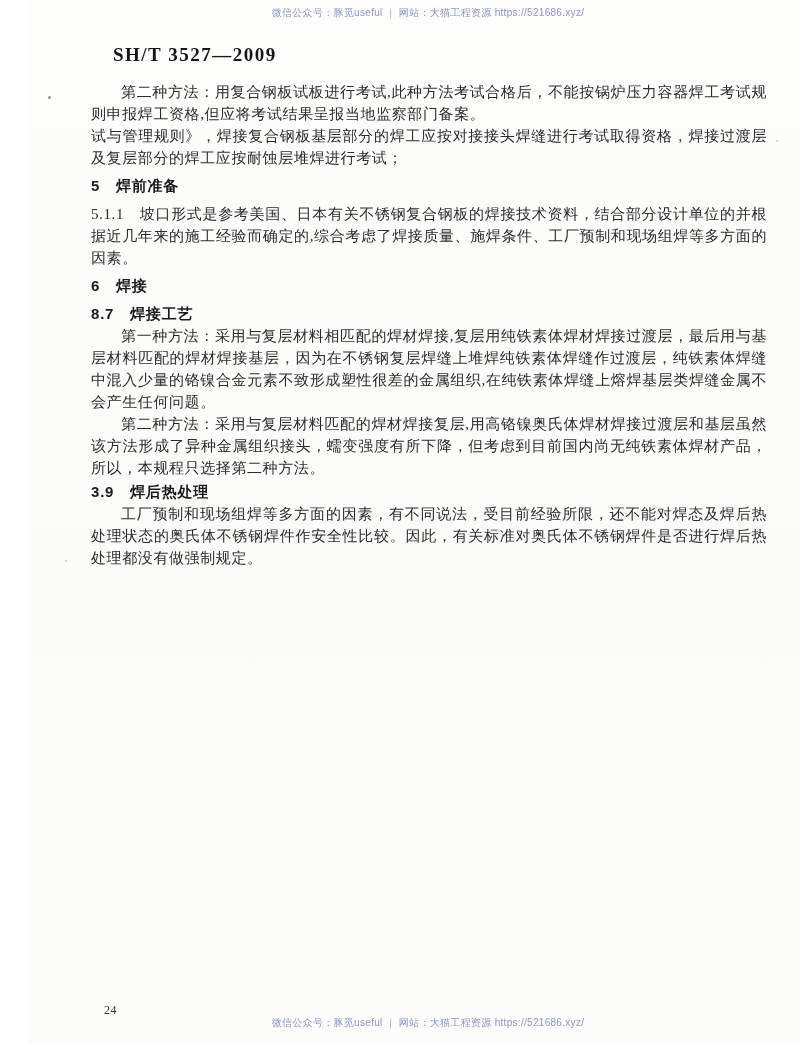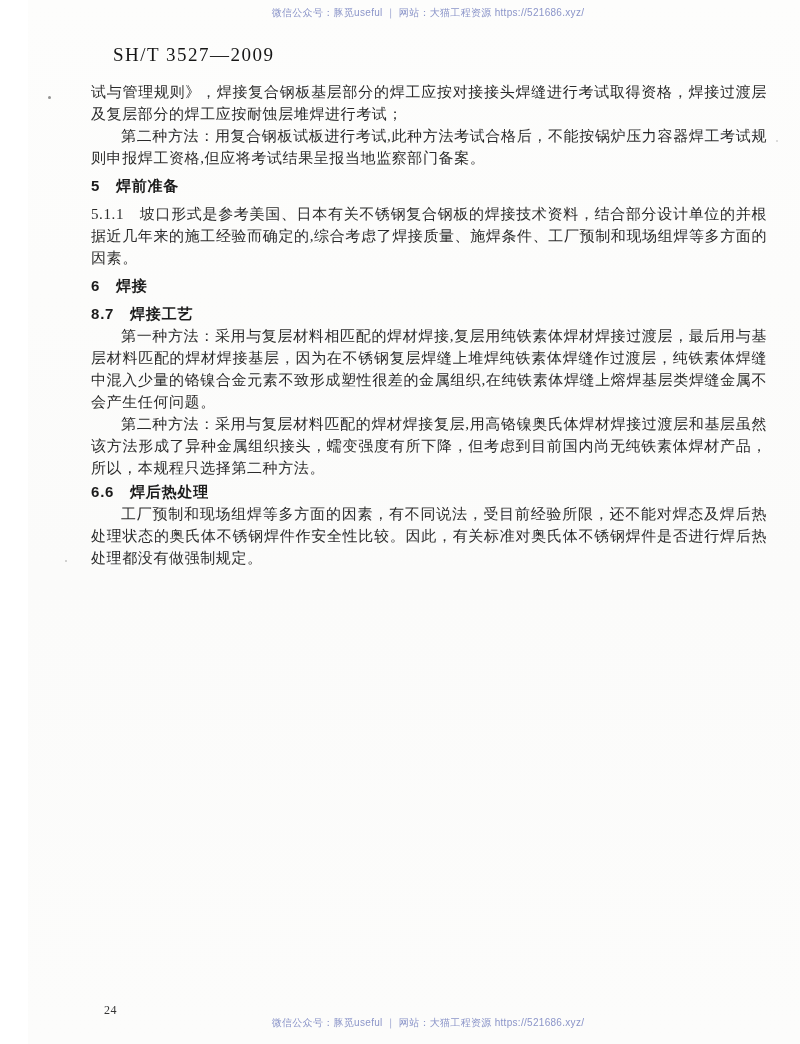--- a/index.html
+++ b/index.html
@@ -28,21 +28,21 @@
     color: #8b95c9;
     filter: blur(0.3px);
   }
   .watermark.top { top: 6px; }
   .watermark.bottom { top: 1016px; }
   .doc-code {
     position: absolute;
     left: 85px;
     top: 44px;
     font-size: 19px;
-    font-weight: normal;
+    font-weight: bold;
     letter-spacing: 1.5px;
     color: #161616;
   }
   .content {
     position: absolute;
     left: 63px;
     top: 81px;
     width: 676px;
     font-size: 15px;
     line-height: 22px;
@@ -87,29 +87,29 @@
 </head>
 <body>
 
 <div class="page">
 
   <div class="watermark top" style="color: rgb(139, 149, 201);">微信公众号：豚觅useful ｜ 网站：大猫工程资源 https://521686.xyz/</div>
 
   <div class="doc-code">SH/T 3527—2009</div>
 
   <div class="content">
+      <p class="blk p-indent">第二种方法：用复合钢板试板进行考试,此种方法考试合格后，不能按锅炉压力容器焊工考试规则申报焊工资格,但应将考试结果呈报当地监察部门备案。</p>
       <p class="blk p-cont">试与管理规则》，焊接复合钢板基层部分的焊工应按对接接头焊缝进行考试取得资格，焊接过渡层及复层部分的焊工应按耐蚀层堆焊进行考试；</p>
-      <p class="blk p-indent">第二种方法：用复合钢板试板进行考试,此种方法考试合格后，不能按锅炉压力容器焊工考试规则申报焊工资格,但应将考试结果呈报当地监察部门备案。</p>
       <div class="blk h1">5　焊前准备</div>
       <p class="blk p-cont">5.1.1　坡口形式是参考美国、日本有关不锈钢复合钢板的焊接技术资料，结合部分设计单位的并根据近几年来的施工经验而确定的,综合考虑了焊接质量、施焊条件、工厂预制和现场组焊等多方面的因素。</p>
       <div class="blk h1">6　焊接</div>
       <div class="blk h2">8.7　焊接工艺</div>
       <p class="blk p-indent">第一种方法：采用与复层材料相匹配的焊材焊接,复层用纯铁素体焊材焊接过渡层，最后用与基层材料匹配的焊材焊接基层，因为在不锈钢复层焊缝上堆焊纯铁素体焊缝作过渡层，纯铁素体焊缝中混入少量的铬镍合金元素不致形成塑性很差的金属组织,在纯铁素体焊缝上熔焊基层类焊缝金属不会产生任何问题。</p>
       <p class="blk p-indent">第二种方法：采用与复层材料匹配的焊材焊接复层,用高铬镍奥氏体焊材焊接过渡层和基层虽然该方法形成了异种金属组织接头，蠕变强度有所下降，但考虑到目前国内尚无纯铁素体焊材产品，所以，本规程只选择第二种方法。</p>
-      <div class="blk h2">6.6　焊后热处理</div>
+      <div class="blk h2">3.9　焊后热处理</div>
       <p class="blk p-indent">工厂预制和现场组焊等多方面的因素，有不同说法，受目前经验所限，还不能对焊态及焊后热处理状态的奥氏体不锈钢焊件作安全性比较。因此，有关标准对奥氏体不锈钢焊件是否进行焊后热处理都没有做强制规定。</p>
     </div>
 
   <div class="page-number">24</div>
 
   <div class="watermark bottom" style="color: rgb(139, 149, 201);">微信公众号：豚觅useful ｜ 网站：大猫工程资源 https://521686.xyz/</div>
 
   <div class="scan-speck speck-a"></div>
   <div class="scan-speck speck-b"></div>
   <div class="scan-speck speck-c"></div>

